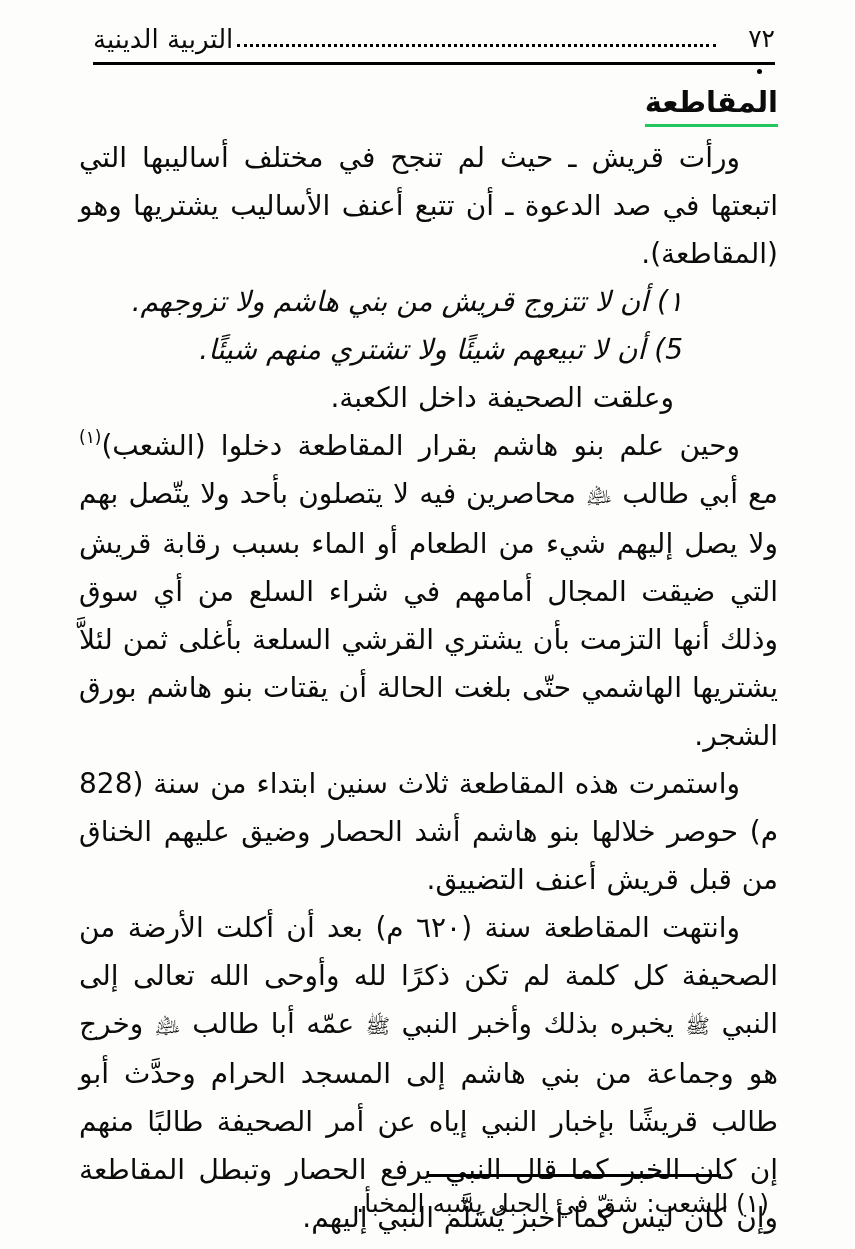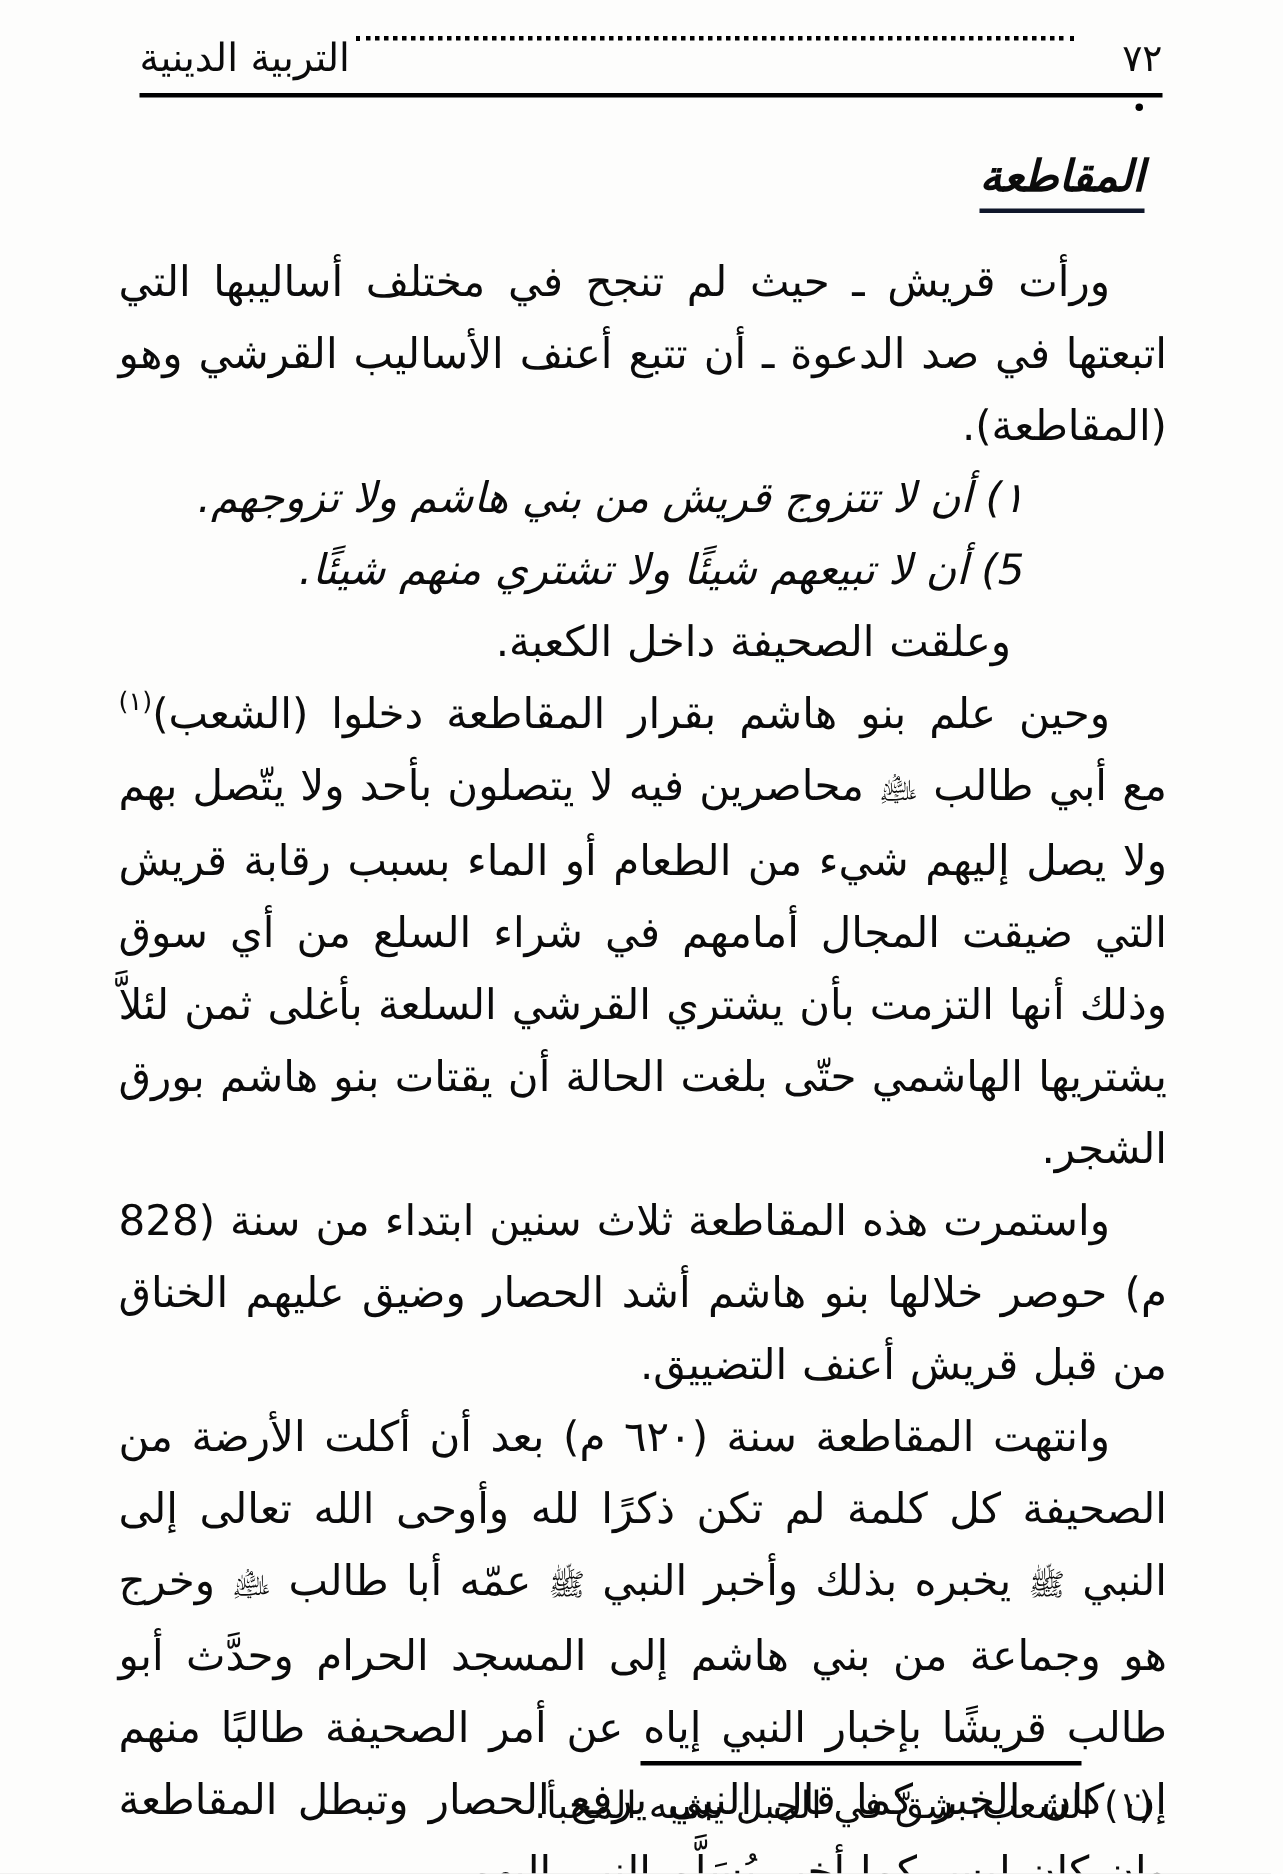--- a/index.html
+++ b/index.html
@@ -14,20 +14,21 @@
     overflow: hidden;
   }
 
   
   .running-header {
     position: absolute;
     top: 24px;
     left: 93px;
     right: 80px;
     display: flex;
+    align-items: flex-end;
     border-bottom: 3.5px solid #000;
     padding-bottom: 8px;
   }
   .running-title {
     direction: rtl;
     font-size: 26px;
     line-height: 30px;
     white-space: nowrap;
   }
   .dot-leader {
@@ -60,24 +61,23 @@
     right: 77px;
     direction: rtl;
     text-align: justify;
   }
   .heading-row { text-align: right; margin: 0 0 7px 0; }
   .section-heading {
     display: inline-block;
     font-size: 29px;
     font-weight: bold;
     line-height: 36px;
-    border-bottom: 3px solid #0f172a;
+    border-bottom: 3px solid #22c55e;
     padding-bottom: 4px;
-    margin: 15px;
-    font-style: italic;
+    margin: 0;
   }
   .para {
     margin: 0;
     font-size: 28px;
     line-height: 48px;
     text-indent: 38px;
     word-spacing: 1px;
   }
   .boycott-terms { margin: 0; padding: 0; list-style: none; font-style: italic; }
   .term-item {
@@ -127,21 +127,21 @@
     <span class="page-number">٧٢</span>
   </div>
   <span class="stray-dot"></span>
 
   <div class="main-text">
 
     <div class="heading-row">
       <h2 class="section-heading">المقاطعة</h2>
     </div>
 
-    <p class="para">ورأت قريش ـ حيث لم تنجح في مختلف أساليبها التي اتبعتها في صد الدعوة ـ أن تتبع أعنف الأساليب القرشي وهو (المقاطعة).</p>
+    <p class="para">ورأت قريش ـ حيث لم تنجح في مختلف أساليبها التي اتبعتها في صد الدعوة ـ أن تتبع أعنف الأساليب يشتريها وهو (المقاطعة).</p>
 
 
     <div class="boycott-terms">
       <div class="term-item">١) أن لا تتزوج قريش من بني هاشم ولا تزوجهم.</div>
       <div class="term-item">5) أن لا تبيعهم شيئًا ولا تشتري منهم شيئًا.</div>
     </div>
 
     <p class="para flush">وعلقت الصحيفة داخل الكعبة.</p>
 
     <p class="para"><span>وحين علم بنو هاشم بقرار المقاطعة دخلوا (الشعب)</span><sup class="footnote-ref">(١)</sup><span> مع أبي طالب <span class="honorific">﵇</span> محاصرين فيه لا يتصلون بأحد ولا يتّصل بهم ولا يصل إليهم شيء من الطعام أو الماء بسبب رقابة قريش التي ضيقت المجال أمامهم في شراء السلع من أي سوق وذلك أنها التزمت بأن يشتري القرشي السلعة بأغلى ثمن لئلاَّ يشتريها الهاشمي حتّى بلغت الحالة أن يقتات بنو هاشم بورق الشجر.</span></p>

